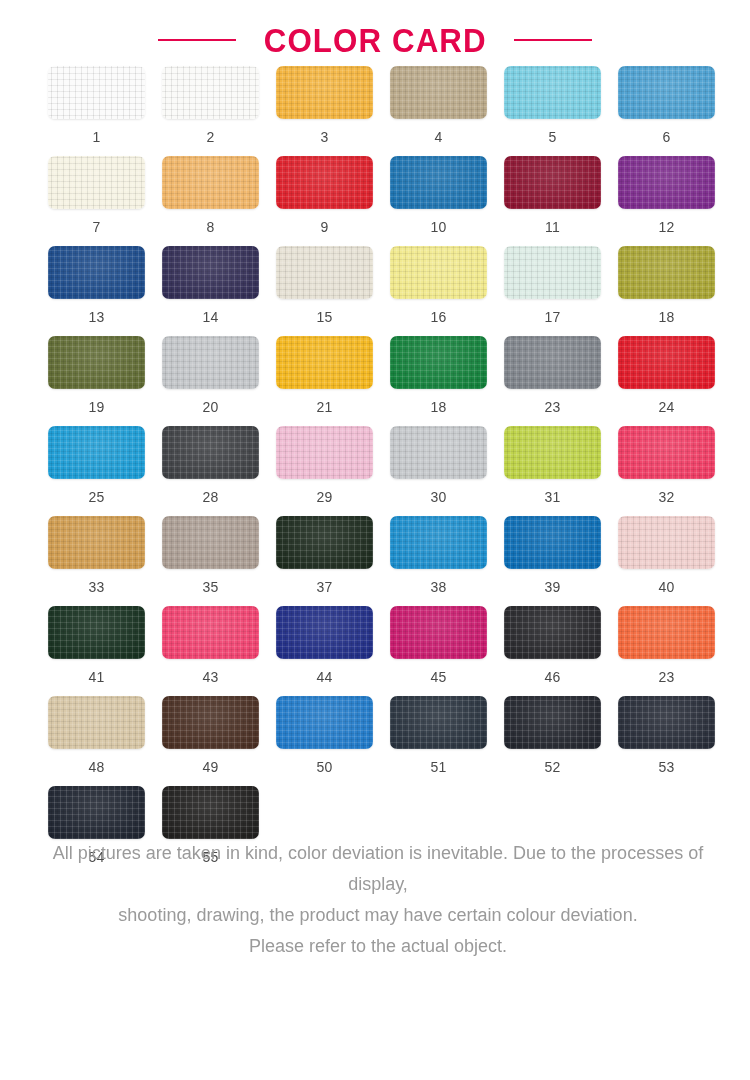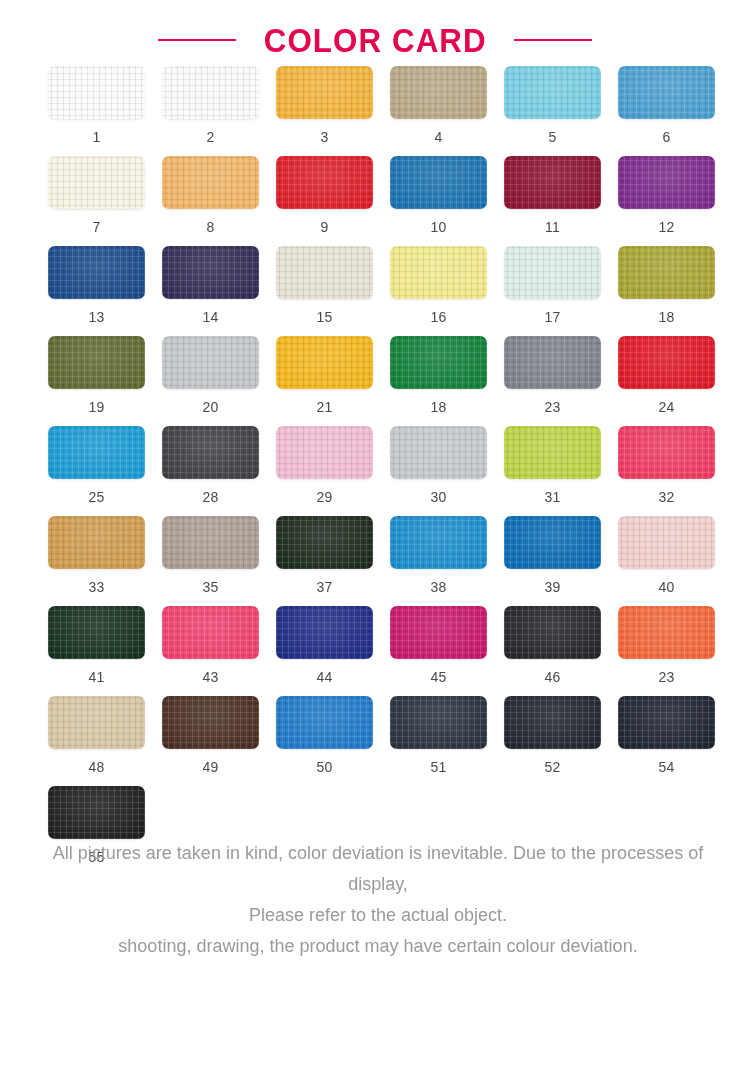--- a/index.html
+++ b/index.html
@@ -638,20 +638,30 @@
             <div class="fill" style="background: rgb(34, 37, 45);"></div>
             <div class="weave"></div>
             <div class="sheen"></div>
           </div>
         </div>
         <div class="swatch-label">52</div>
       </div>
       <div class="cell">
         <div class="swatch-wrap">
           <div class="swatch">
+            <div class="fill" style="background: rgb(38, 43, 55);"></div>
+            <div class="weave"></div>
+            <div class="sheen"></div>
+          </div>
+        </div>
+        <div class="swatch-label">53</div>
+      </div>
+      <div class="cell">
+        <div class="swatch-wrap">
+          <div class="swatch">
             <div class="fill" style="background: rgb(30, 36, 48);"></div>
             <div class="weave"></div>
             <div class="sheen"></div>
           </div>
         </div>
         <div class="swatch-label">54</div>
       </div>
       <div class="cell">
         <div class="swatch-wrap">
           <div class="swatch">
@@ -659,17 +669,17 @@
             <div class="weave"></div>
             <div class="sheen"></div>
           </div>
         </div>
         <div class="swatch-label">55</div>
       </div>
     </div>
 
   <div class="footer">
     <span class="footer-line">All pictures are taken in kind, color deviation is inevitable. Due to the processes of display,</span>
+    <span class="footer-line">shooting, drawing, the product may have certain colour deviation.</span>
     <span class="footer-line">Please refer to the actual object.</span>
-    <span class="footer-line">shooting, drawing, the product may have certain colour deviation.</span>
   </div>
 
 </div>
 
 </body></html>

